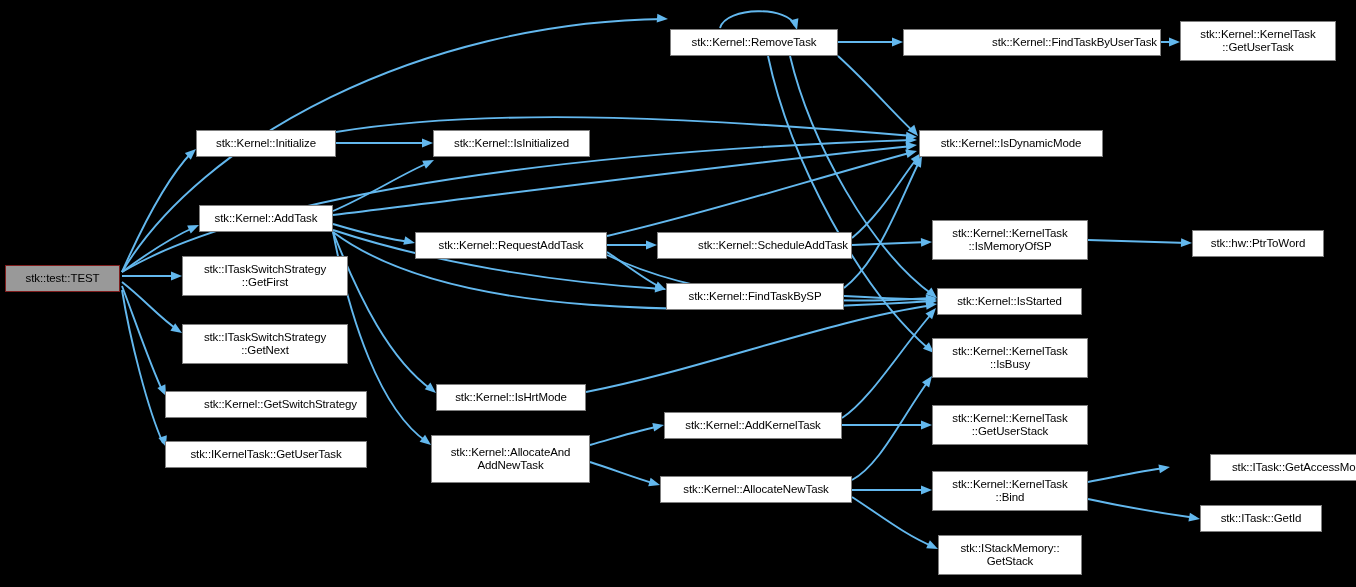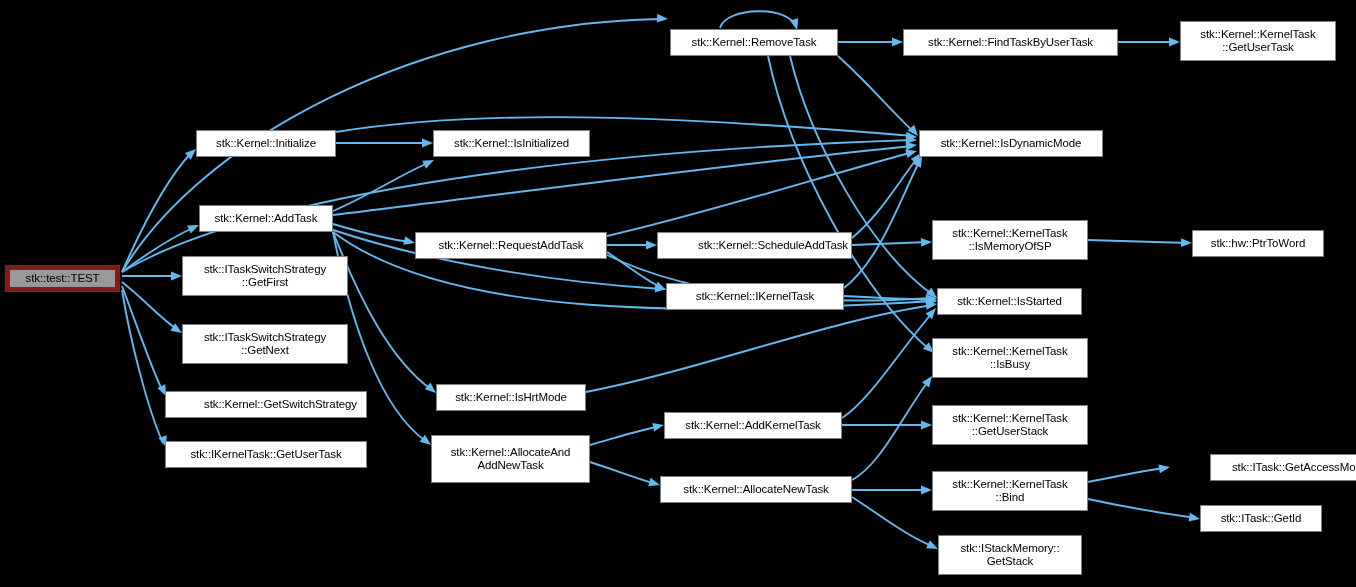--- a/index.html
+++ b/index.html
@@ -36,21 +36,21 @@
     color: #000000;
     font-size: 11.5px;
     line-height: 13px;
     letter-spacing: -0.1px;
     white-space: pre-line;
     padding: 0 3px;
     z-index: 5;
   }
   .node.root {
     background: #999999;
-    border: 5px solid #7f1d1d;
+    border: 1px solid #7f1d1d;
   }
   .node-label {
     display: block;
     width: 100%;
     white-space: pre-line;
   }
 </style>
 </head>
 <body>
 
@@ -150,24 +150,24 @@
 ::GetNext</span></div>
     <div class="node" style="left: 165px; top: 391px; width: 202px; height: 27px; padding-left: 32px;"><span class="node-label">stk::Kernel::GetSwitchStrategy</span></div>
     <div class="node" style="left: 165px; top: 441px; width: 202px; height: 27px;"><span class="node-label">stk::IKernelTask::GetUserTask</span></div>
     <div class="node" style="left: 433px; top: 130px; width: 157px; height: 27px;"><span class="node-label">stk::Kernel::IsInitialized</span></div>
     <div class="node" style="left: 415px; top: 232px; width: 192px; height: 27px;"><span class="node-label">stk::Kernel::RequestAddTask</span></div>
     <div class="node" style="left: 436px; top: 384px; width: 150px; height: 27px;"><span class="node-label">stk::Kernel::IsHrtMode</span></div>
     <div class="node" style="left: 431px; top: 435px; width: 159px; height: 48px;"><span class="node-label">stk::Kernel::AllocateAnd
 AddNewTask</span></div>
     <div class="node" style="left: 670px; top: 29px; width: 168px; height: 27px;"><span class="node-label">stk::Kernel::RemoveTask</span></div>
     <div class="node" style="left: 657px; top: 232px; width: 195px; height: 27px; padding-left: 40px;"><span class="node-label">stk::Kernel::ScheduleAddTask</span></div>
-    <div class="node" style="left: 666px; top: 283px; width: 178px; height: 27px;"><span class="node-label">stk::Kernel::IKernelTask</span></div>
+    <div class="node" style="left: 666px; top: 283px; width: 178px; height: 27px;"><span class="node-label">stk::Kernel::FindTaskBySP</span></div>
     <div class="node" style="left: 664px; top: 412px; width: 178px; height: 27px;"><span class="node-label">stk::Kernel::AddKernelTask</span></div>
     <div class="node" style="left: 660px; top: 476px; width: 192px; height: 27px; align-items: center;"><span class="node-label">stk::Kernel::AllocateNewTask</span></div>
-    <div class="node" style="left: 903px; top: 29px; width: 215px; height: 27px;"><span class="node-label">stk::Kernel::FindTaskByUserTask</span></div>
+    <div class="node" style="left: 903px; top: 29px; width: 258px; height: 27px; text-align: right;"><span class="node-label">stk::Kernel::FindTaskByUserTask</span></div>
     <div class="node" style="left: 919px; top: 130px; width: 184px; height: 27px;"><span class="node-label">stk::Kernel::IsDynamicMode</span></div>
     <div class="node" style="left: 932px; top: 220px; width: 156px; height: 40px;"><span class="node-label">stk::Kernel::KernelTask
 ::IsMemoryOfSP</span></div>
     <div class="node" style="left: 937px; top: 288px; width: 145px; height: 27px;"><span class="node-label">stk::Kernel::IsStarted</span></div>
     <div class="node" style="left: 932px; top: 338px; width: 156px; height: 40px;"><span class="node-label">stk::Kernel::KernelTask
 ::IsBusy</span></div>
     <div class="node" style="left: 932px; top: 405px; width: 156px; height: 40px;"><span class="node-label">stk::Kernel::KernelTask
 ::GetUserStack</span></div>
     <div class="node" style="left: 932px; top: 471px; width: 156px; height: 40px;"><span class="node-label">stk::Kernel::KernelTask
 ::Bind</span></div>

